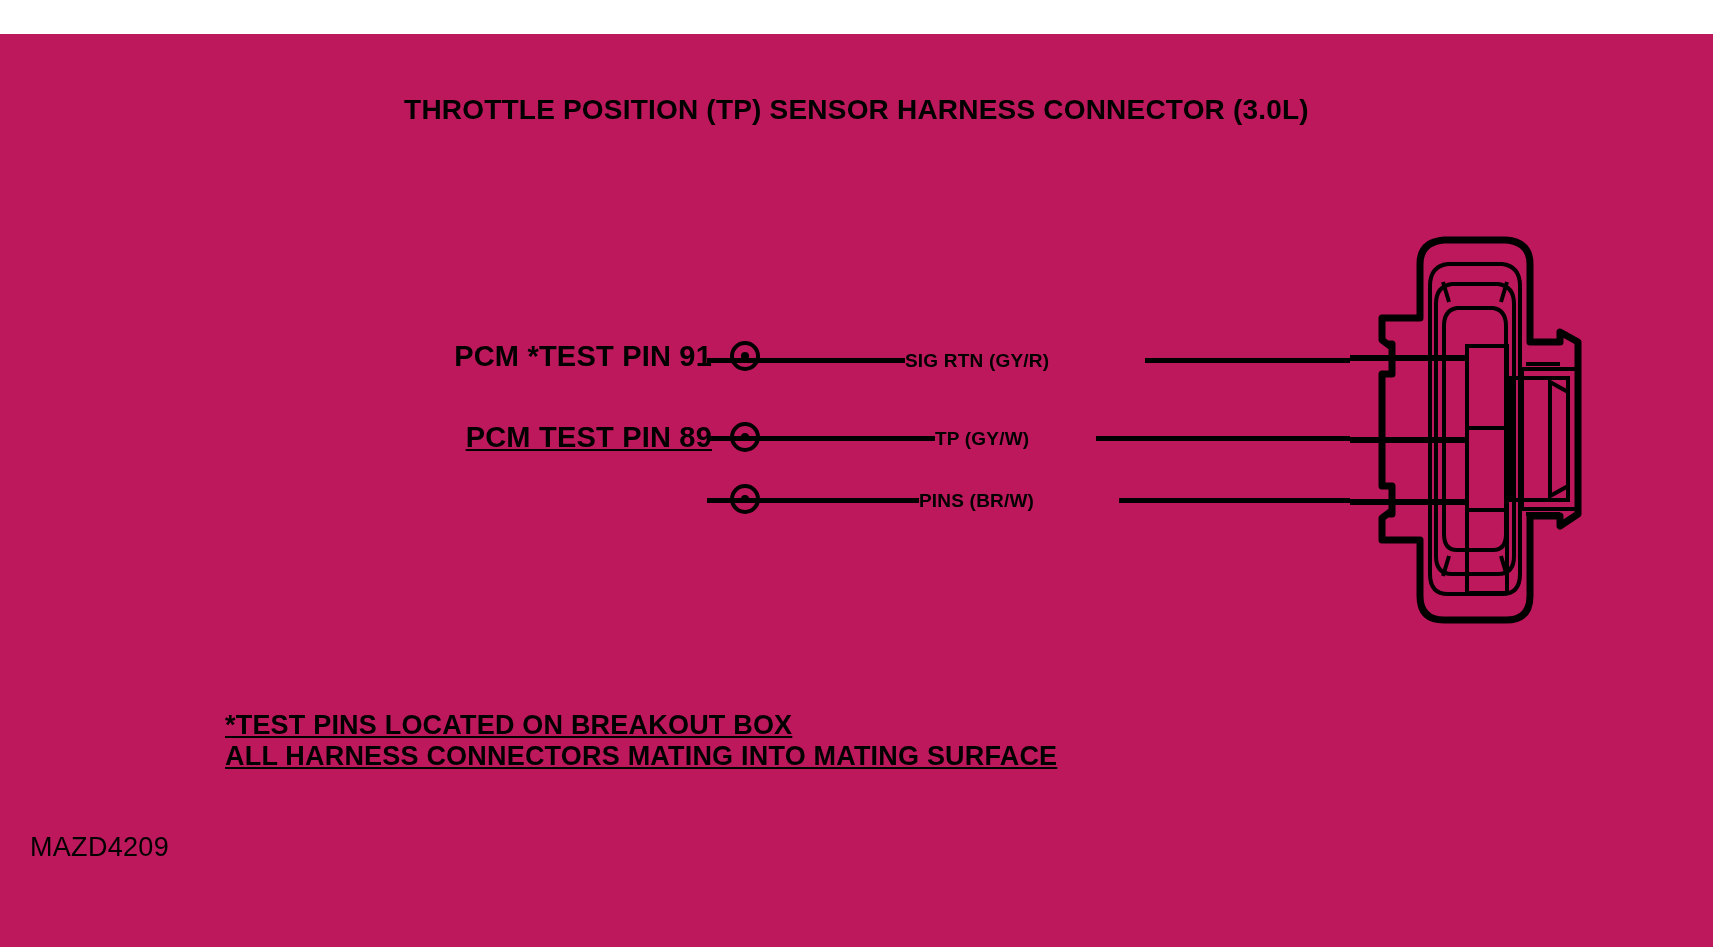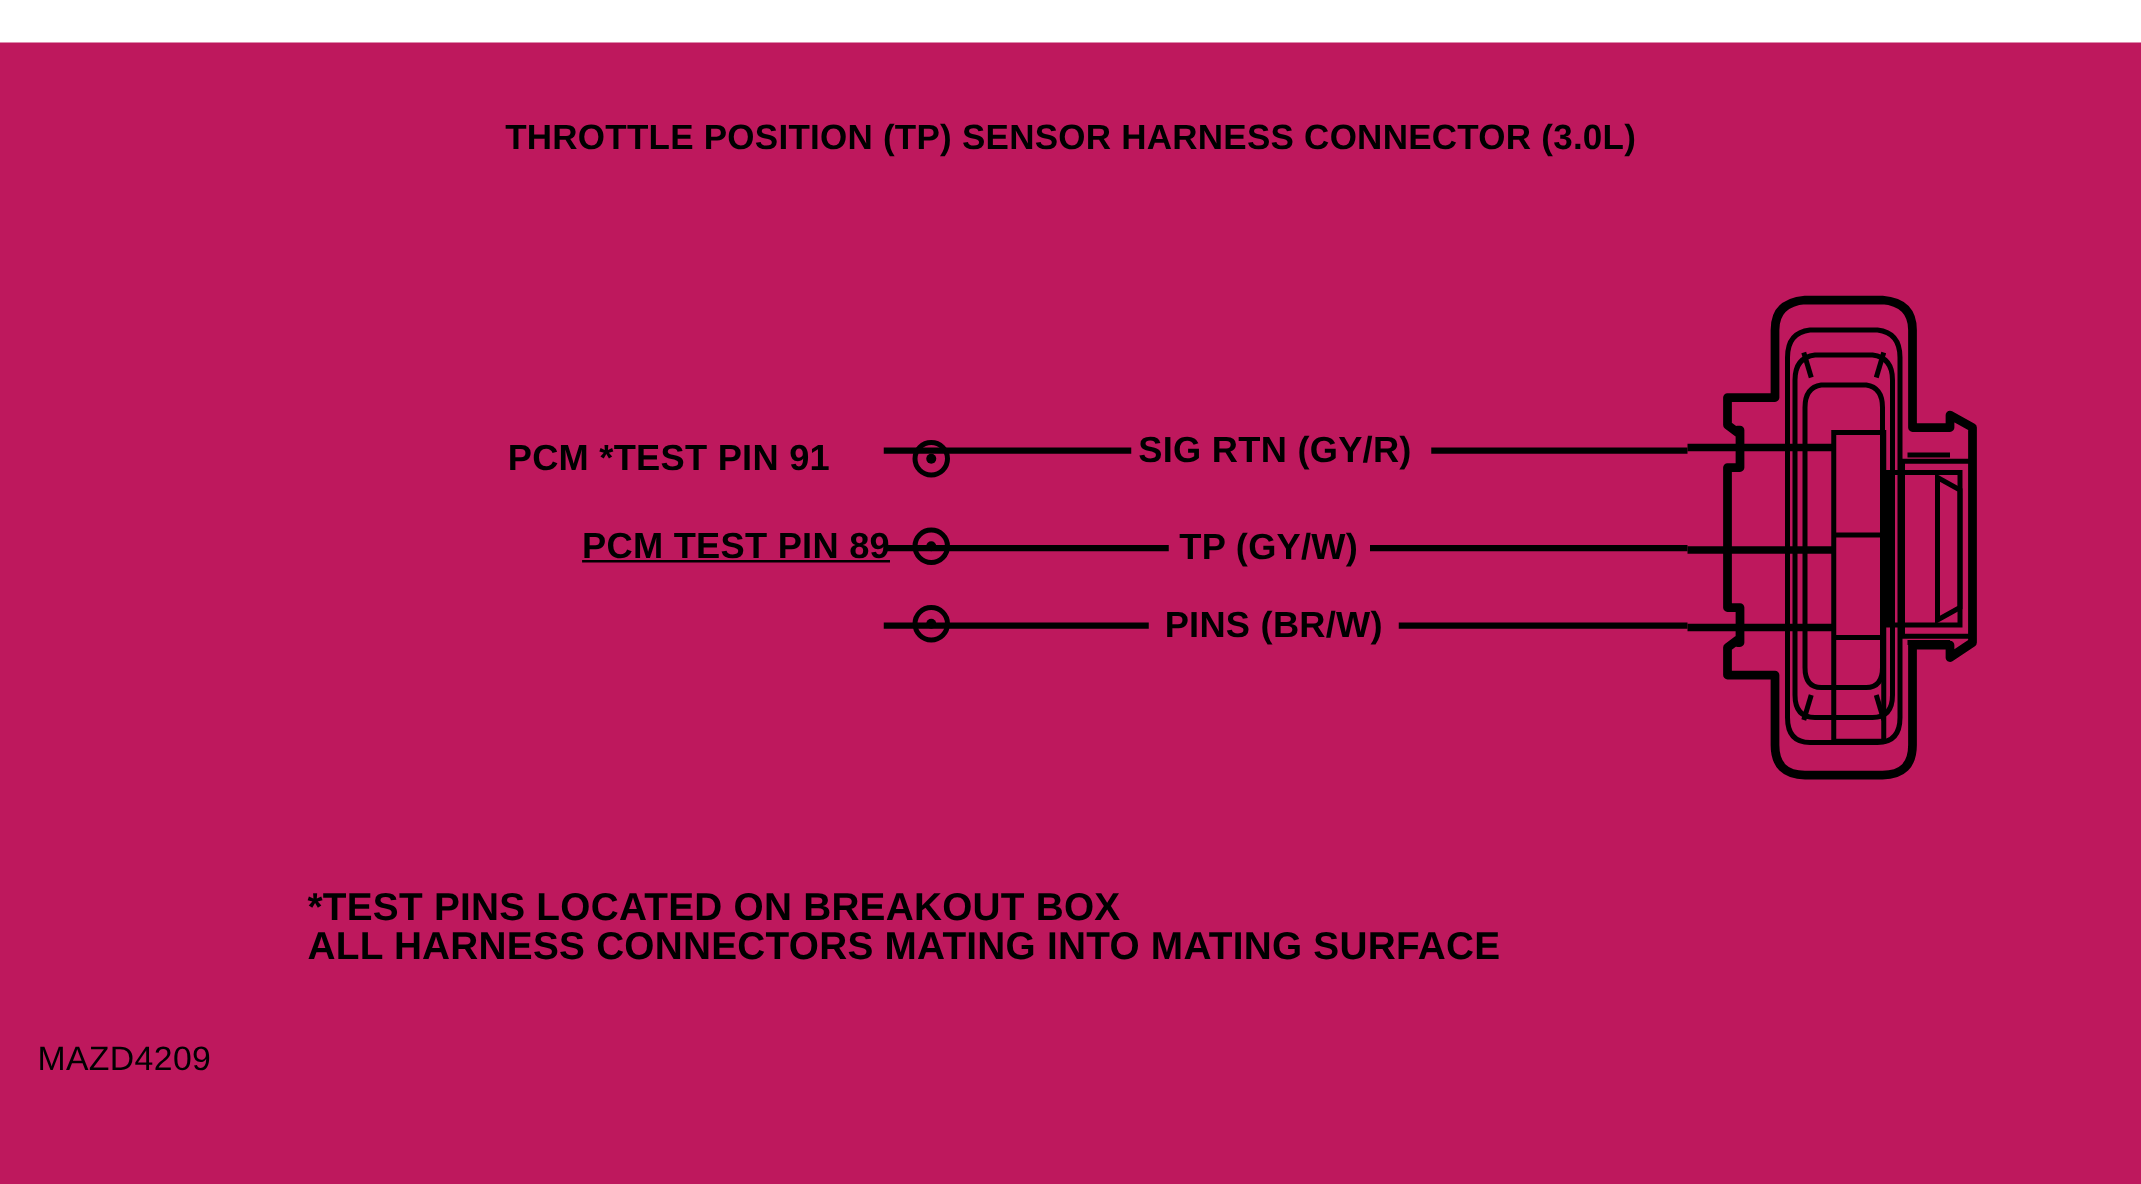--- a/index.html
+++ b/index.html
@@ -68,44 +68,45 @@
     width: 8px;
     height: 8px;
     background: #000;
     border-radius: 50%;
     transform: translate(-50%, -50%);
   }
 
   
   .signal-label {
     position: absolute;
-    font-size: 29px;
-    font-weight: bold;
-    white-space: nowrap;
-    letter-spacing: 0.2px;
-    text-align: center;
+    font-size: 19px;
+    font-weight: bold;
+    white-space: nowrap;
+    letter-spacing: 0.2px;
+    text-align: left;
     transform: translateY(-50%);
   }
 
   
   .wire {
     position: absolute;
     height: 5px;
     background: #000;
   }
 
   
   #footnotes {
     position: absolute;
-    left: 246px;
+    left: 225px;
     top: 676px;
-    font-size: 31px;
+    font-size: 27px;
     font-weight: bold;
     line-height: 31px;
     letter-spacing: 0.2px;
+    text-decoration: underline;
   }
   #footnotes div { white-space: nowrap; }
 
   
   #figure-code {
     position: absolute;
     left: 30px;
     top: 798px;
     font-size: 27px;
     letter-spacing: 0.3px;
@@ -121,21 +122,21 @@
     height: 430px;
   }
 </style>
 </head>
 <body>
 
 <div id="page">
 
   <div id="diagram-title">THROTTLE POSITION (TP) SENSOR HARNESS CONNECTOR (3.0L)</div>
 
-  <div class="pin-row" style="top: 309px; gap: 48px;">
+  <div class="pin-row" style="top: 298px;">
     <span class="pin-label">PCM *TEST PIN 91</span>
     <span class="pin-marker"></span>
   </div>
   <div class="wire" style="left: 707px; top: 324px; width: 198px;"></div>
   <div class="signal-label" style="left: 905px; top: 327px; width: 230px;">SIG RTN (GY/R)</div>
   <div class="wire" style="left: 1145px; top: 324px; width: 205px;"></div>
 
   <div class="pin-row" style="top: 379px; text-decoration: underline;">
     <span class="pin-label">PCM TEST PIN 89</span>
     <span class="pin-marker"></span>

